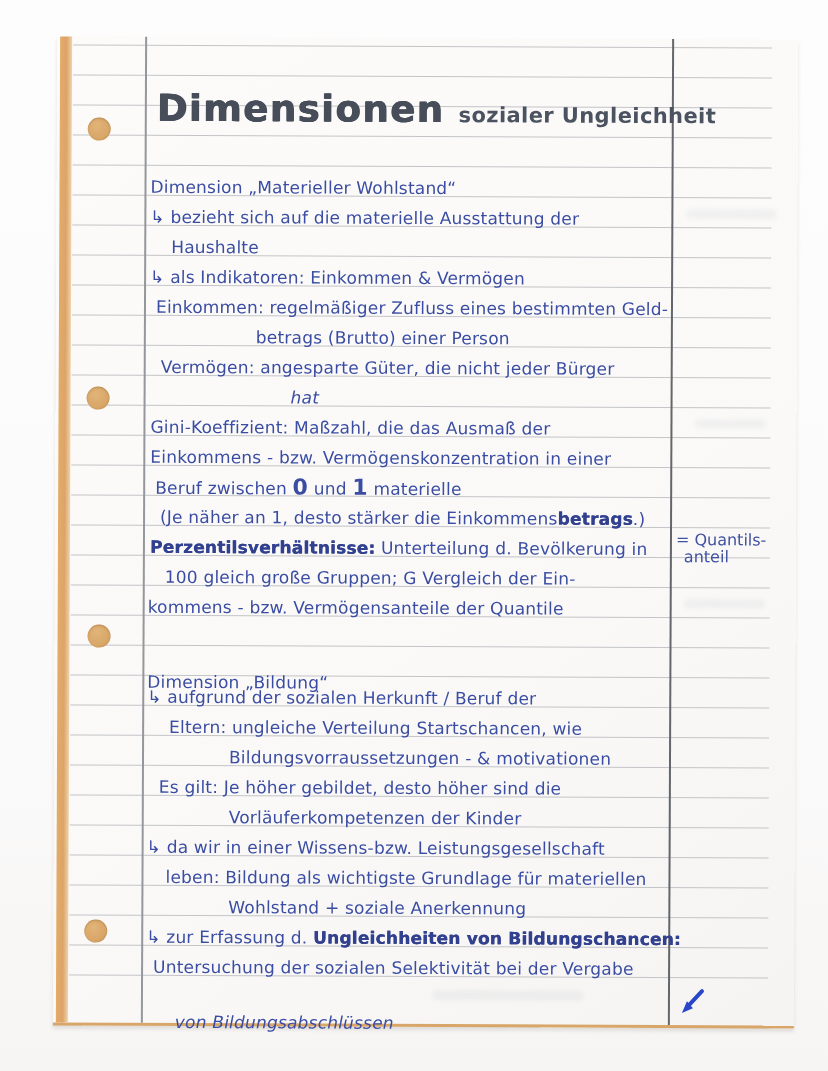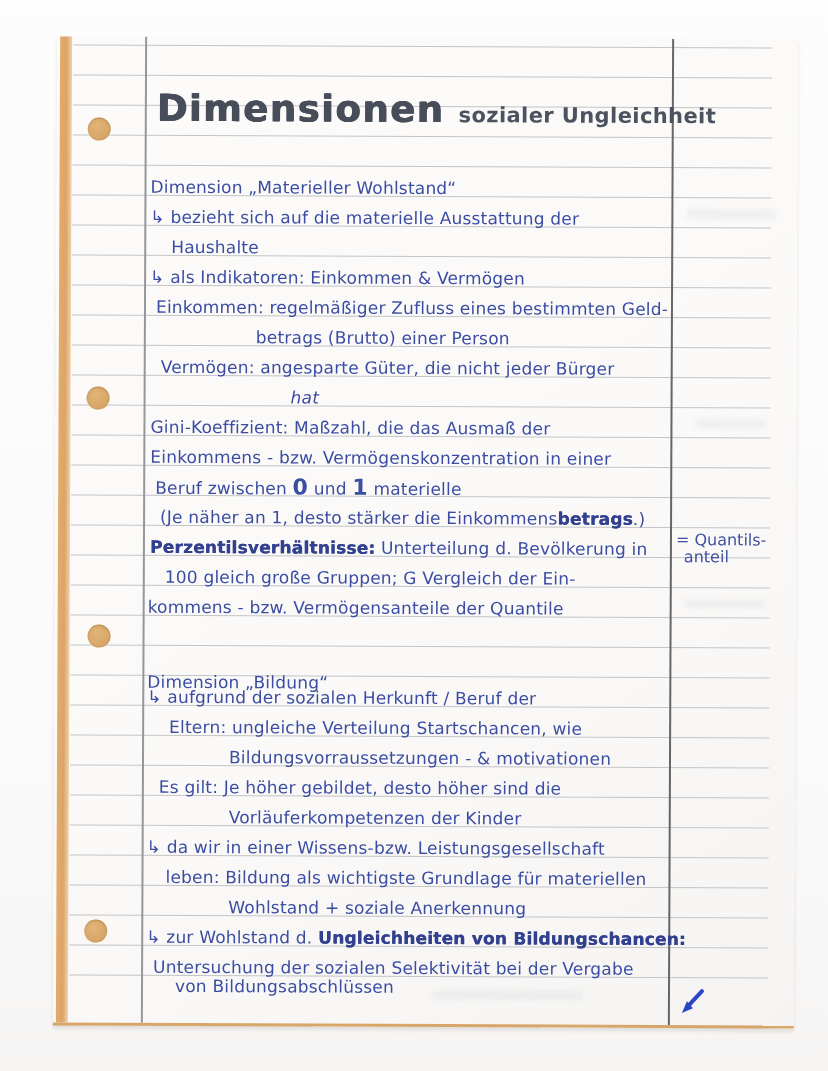--- a/index.html
+++ b/index.html
@@ -92,23 +92,23 @@
 
   <div class="ln" style="left:93px;top:617px;margin-top:15px;"><span>Dimension „Bildung“</span></div>
   <div class="ln" style="left:93px;top:647px;"><span>↳ aufgrund der sozialen Herkunft / Beruf der</span></div>
   <div class="ln" style="left:115px;top:677px;"><span>Eltern: ungleiche Verteilung Startschancen, wie</span></div>
   <div class="ln" style="left:175px;top:707px;"><span>Bildungsvorraussetzungen - &amp; motivationen</span></div>
   <div class="ln" style="left:105px;top:737px;"><span>Es gilt: Je höher gebildet, desto höher sind die</span></div>
   <div class="ln" style="left:175px;top:767px;"><span>Vorläuferkompetenzen der Kinder</span></div>
   <div class="ln" style="left:93px;top:797px;"><span>↳ da wir in einer Wissens-bzw. Leistungsgesellschaft</span></div>
   <div class="ln" style="left:112px;top:827px;"><span>leben: Bildung als wichtigste Grundlage für materiellen</span></div>
   <div class="ln" style="left:175px;top:857px;"><span>Wohlstand + soziale Anerkennung</span></div>
-  <div class="ln" style="left:93px;top:887px;"><span>↳ zur Wohlstand d. </span><span class="b">Ungleichheiten von Bildungschancen:</span></div>
+  <div class="ln" style="left:93px;top:887px;"><span>↳ zur Erfassung d. </span><span class="b">Ungleichheiten von Bildungschancen:</span></div>
   <div class="ln" style="left:100px;top:917px;"><span>Untersuchung der sozialen Selektivität bei der Vergabe</span></div>
-  <div class="ln" style="left:122px;top:936px;"><span>von Bildungsabschlüssen</span></div>
+  <div class="ln" style="left:122px;top:972px;font-style:italic;"><span>von Bildungsabschlüssen</span></div>
 
   <div class="margin-note" style="left:621px;top:492px;">
     <div>= Quantils-</div>
     <div style="padding-left:8px;">anteil</div>
   </div>
 
   <div class="arrow-wrap">
     <svg width="30" height="30" viewBox="0 0 30 30">
       <path d="M24 4 L11 18" stroke="#2946c8" stroke-width="4" fill="none" stroke-linecap="round"></path>
       <path d="M4 26 L15 21 L9 14 Z" fill="#2946c8"></path>

